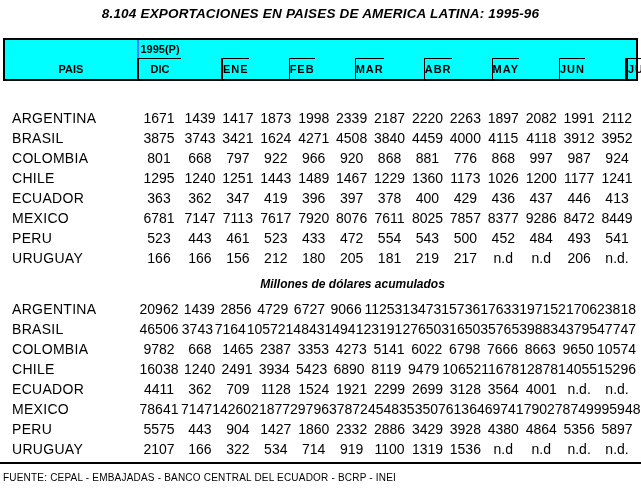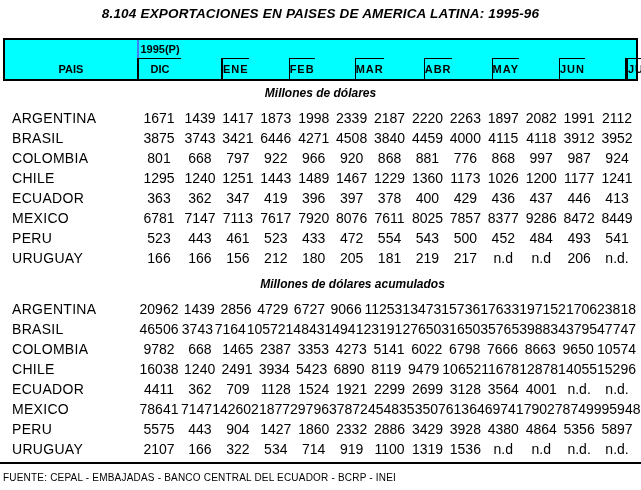--- a/index.html
+++ b/index.html
@@ -70,21 +70,20 @@
       <div class="hcell month" style="grid-column: 7;">MAY</div>
       <div class="hcell month" style="grid-column: 8;">JUN</div>
       <div class="hcell month thick" style="grid-column: 9;">JUL</div>
       <div class="hcell month" style="grid-column: 10;">AGO</div>
       <div class="hcell month" style="grid-column: 11;">SET</div>
       <div class="hcell month" style="grid-column: 12;">OCT</div>
       <div class="hcell month" style="grid-column: 13;">NOV</div>
       <div class="hcell month" style="grid-column: 14;">DIC</div>
     </div>
 
-  <div class="sec-title sec1-title">Millones de dólares</div>
   <div class="rows rows1">
       <div class="drow">
         <div class="cc">ARGENTINA</div>
         <div class="vc">1671</div>
         <div class="vc">1439</div>
         <div class="vc">1417</div>
         <div class="vc">1873</div>
         <div class="vc">1998</div>
         <div class="vc">2339</div>
         <div class="vc">2187</div>
@@ -93,21 +92,21 @@
         <div class="vc">1897</div>
         <div class="vc">2082</div>
         <div class="vc">1991</div>
         <div class="vc">2112</div>
       </div>
       <div class="drow">
         <div class="cc">BRASIL</div>
         <div class="vc">3875</div>
         <div class="vc">3743</div>
         <div class="vc">3421</div>
-        <div class="vc">6446</div>
+        <div class="vc">1624</div>
         <div class="vc">4271</div>
         <div class="vc">4508</div>
         <div class="vc">3840</div>
         <div class="vc">4459</div>
         <div class="vc">4000</div>
         <div class="vc">4115</div>
         <div class="vc">4118</div>
         <div class="vc">3912</div>
         <div class="vc">3952</div>
       </div>

